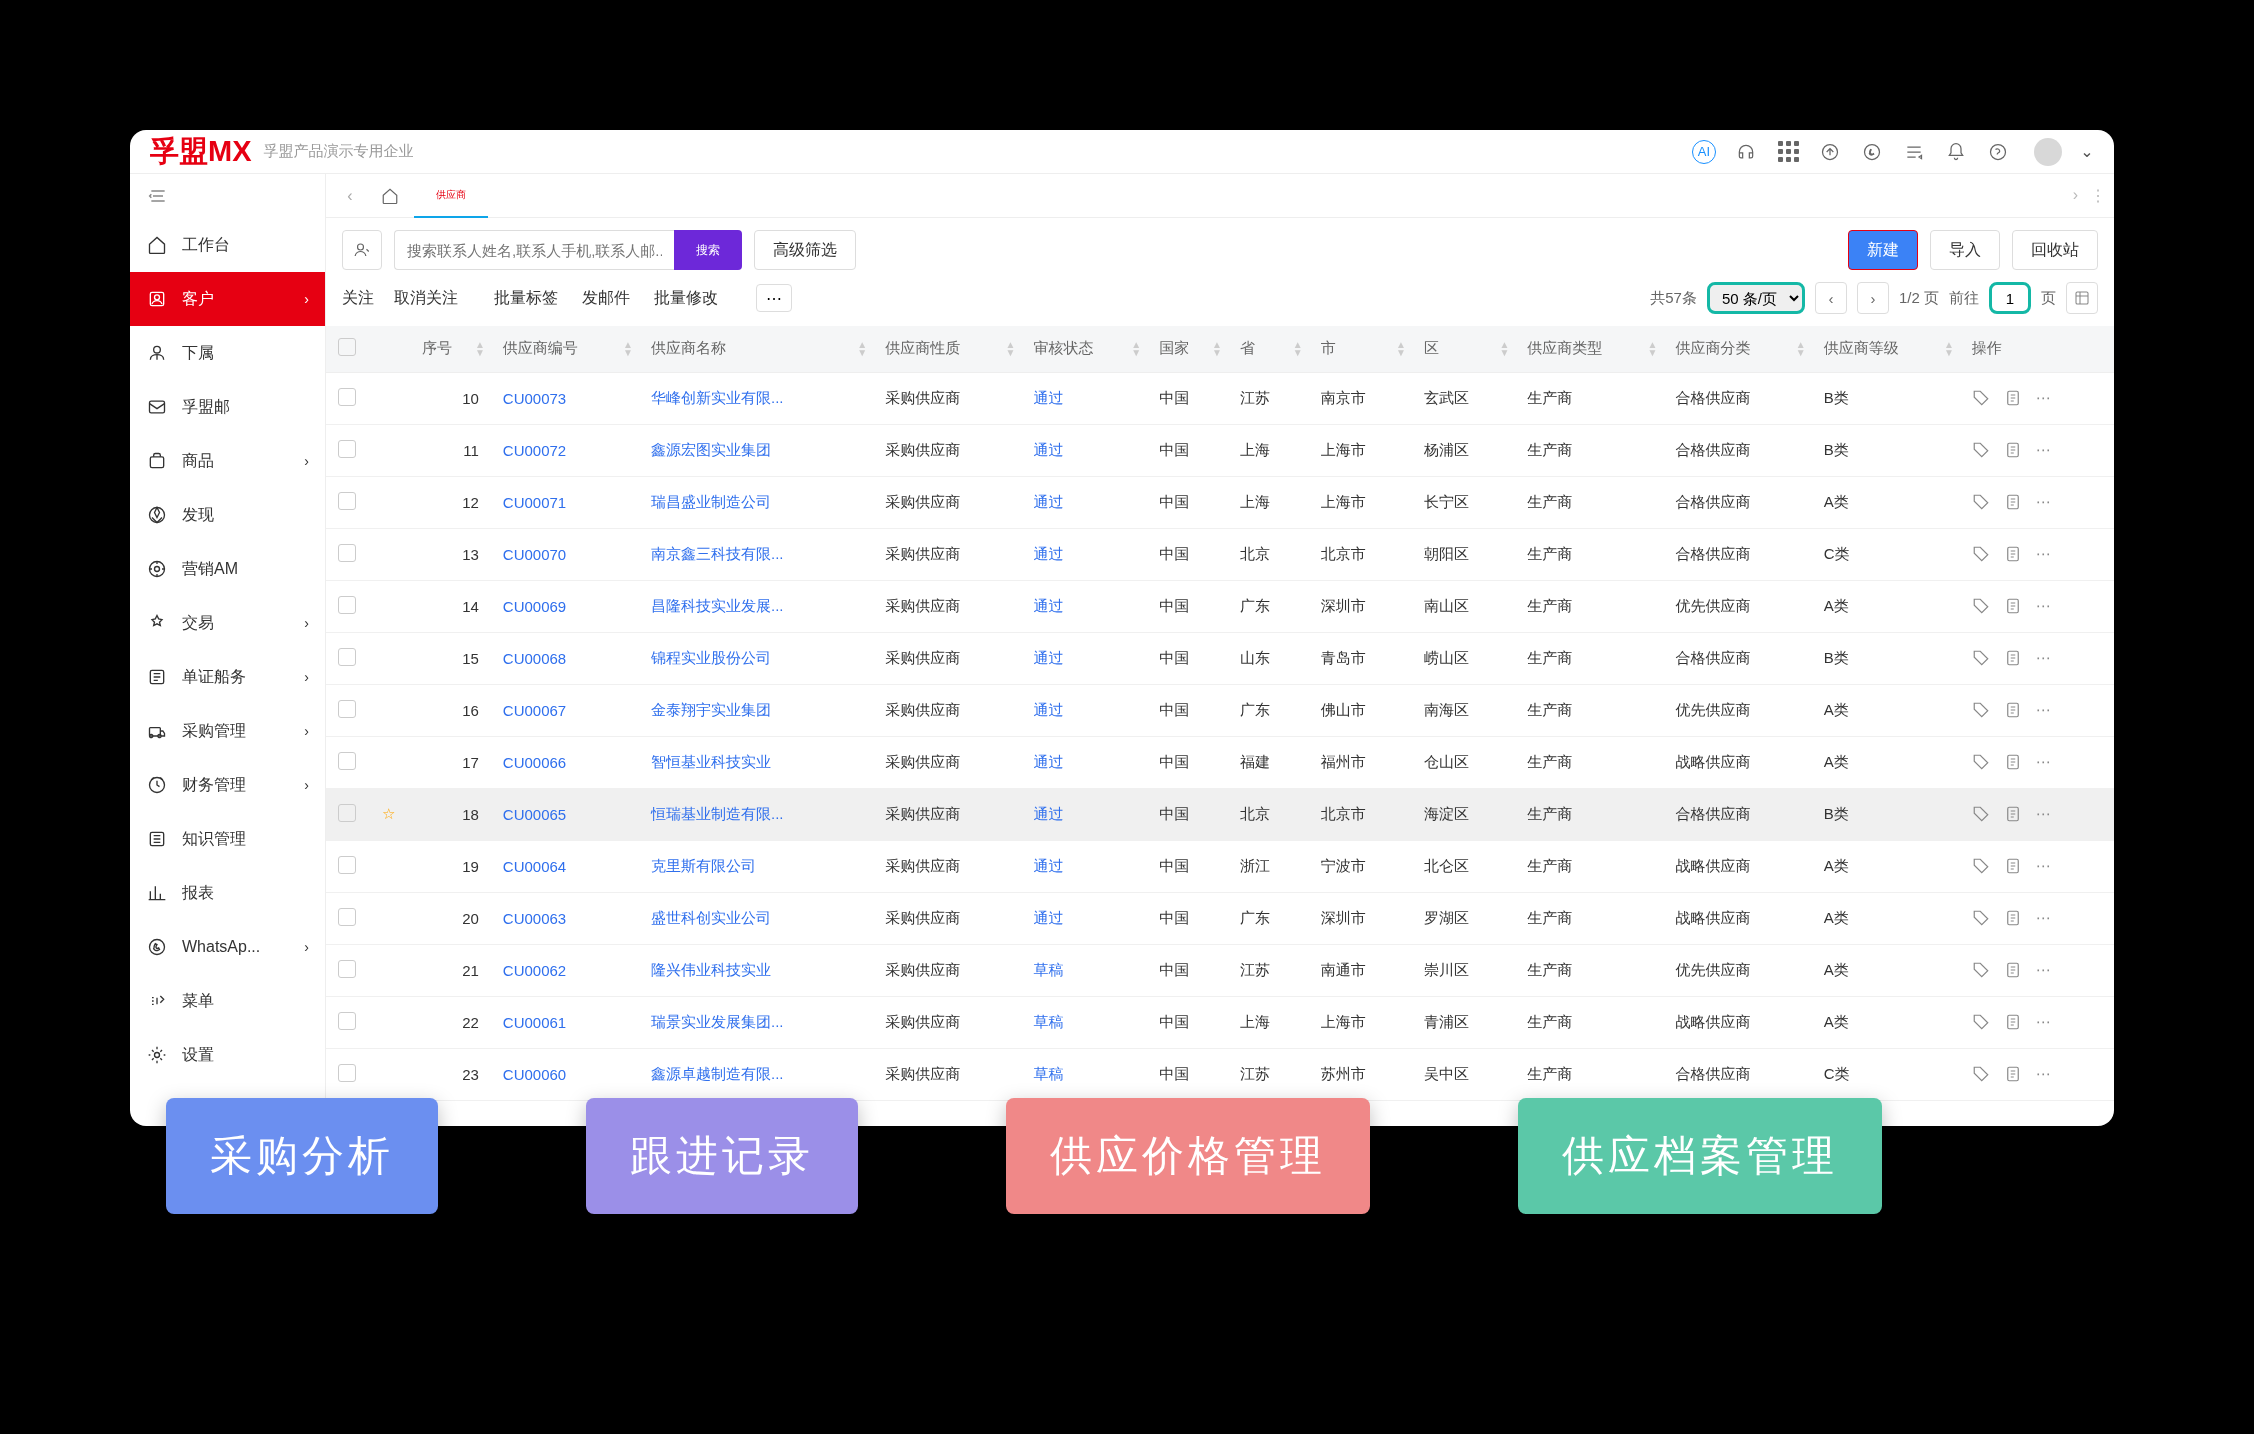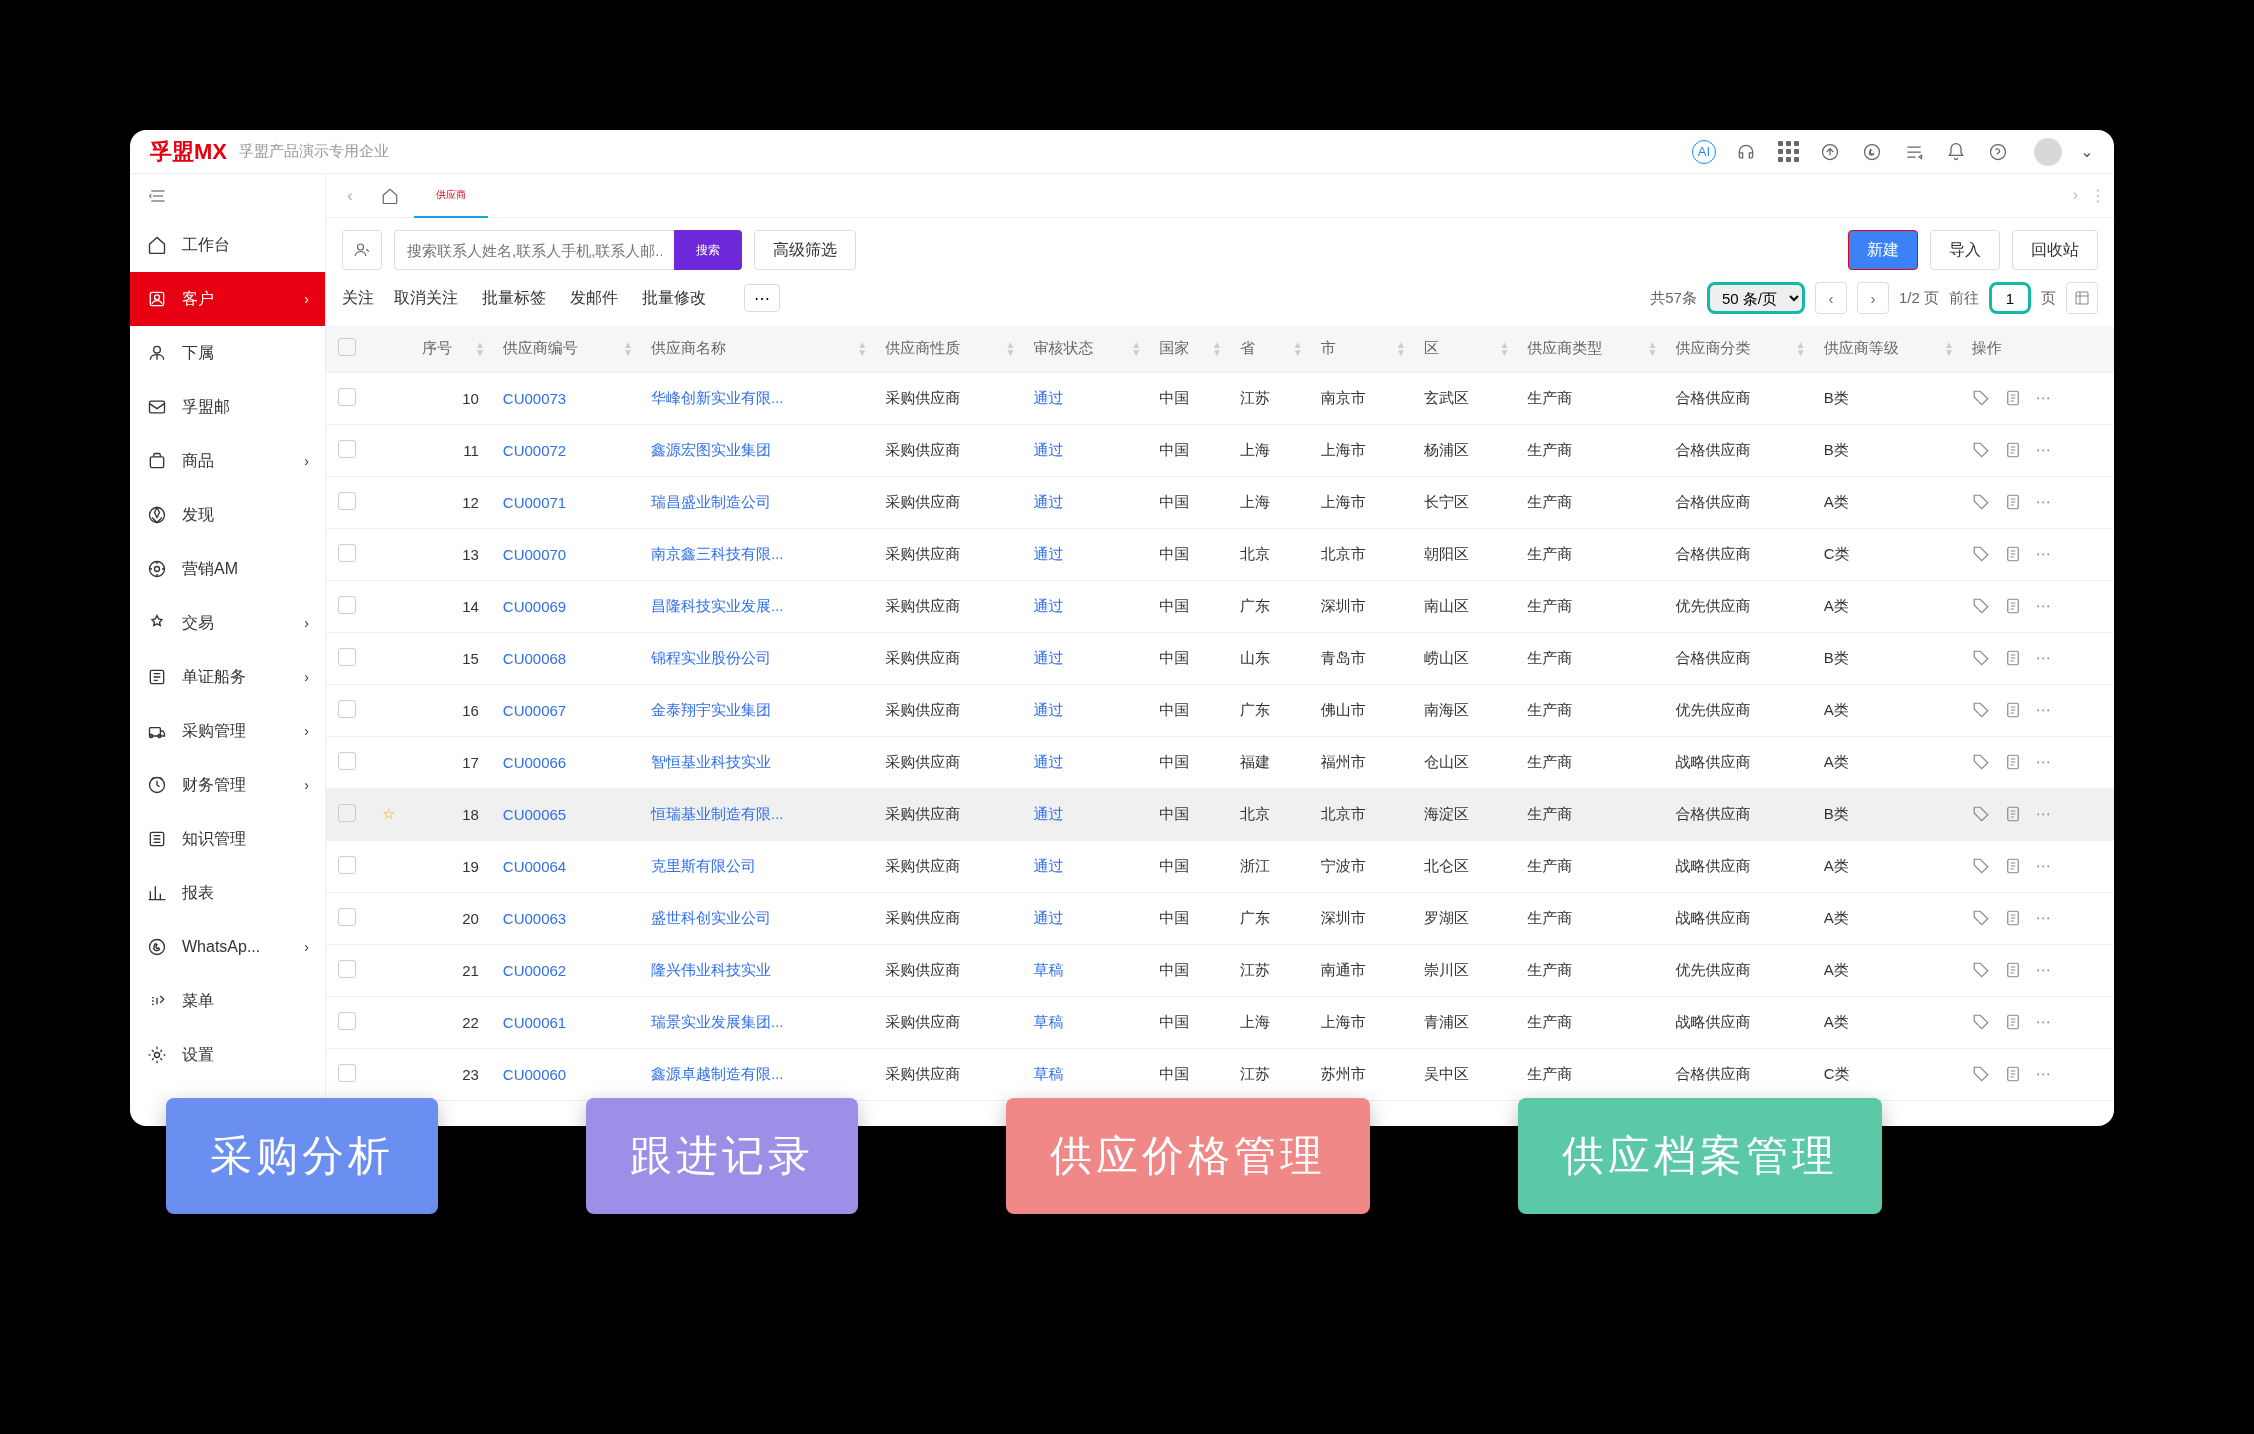--- a/index.html
+++ b/index.html
@@ -1,21 +1,21 @@
 <!DOCTYPE html>
 <html><head>
 <meta charset="utf-8">
 <style>
 *{margin:0;padding:0;box-sizing:border-box;font-family:-apple-system,BlinkMacSystemFont,"Segoe UI","PingFang SC","Microsoft YaHei",sans-serif}
 body{background:#000;width:2254px;height:1434px;position:relative}
 .app-window{position:absolute;left:130px;top:130px;width:1984px;height:996px;background:#fff;border-radius:16px;overflow:hidden;box-shadow:0 8px 40px rgba(0,0,0,.3);display:flex;flex-direction:column}
 
 .titlebar{height:44px;display:flex;align-items:center;padding:0 20px;border-bottom:1px solid #eee}
 .titlebar-left{display:flex;align-items:center;gap:12px}
-.brand-logo{color:#e60012;font-size:22px;font-weight:800;display:flex;align-items:center;gap:4px}
+.brand-logo{color:#e60012;font-size:29px;font-weight:800;display:flex;align-items:center;gap:4px}
 .brand-sub{color:#999;font-size:15px}
 .titlebar-right{margin-left:auto;display:flex;align-items:center;gap:18px}
 .tb-icon{width:24px;height:24px;display:flex;align-items:center;justify-content:center;color:#555;cursor:pointer}
 .tb-icon.ai{border:1.5px solid #1890ff;border-radius:50%;color:#1890ff;font-size:13px}
 .tb-icon svg{width:20px;height:20px;stroke:#666;fill:none;stroke-width:1.5}
 .tb-grid{display:grid;grid-template-columns:repeat(3,5px);grid-gap:3px}
 .tb-grid div{width:5px;height:5px;background:#666;border-radius:1px}
 .avatar{width:28px;height:28px;border-radius:50%;background:#d8d8d8;margin-left:6px}
 
 .main-area{flex:1;display:flex;overflow:hidden}
@@ -324,21 +324,21 @@
         </div>
         <button class="btn">高级筛选</button>
         <div style="margin-left:auto;display:flex;gap:12px">
           <button class="btn primary">新建</button>
           <button class="btn">导入</button>
           <button class="btn">回收站</button>
         </div>
       </div>
 
       <div class="actionbar">
-        <span id="acts"><span class="act-link" style="margin-right: 20px;">关注</span><span class="act-link" style="margin-right: 24px;">取消关注</span><span class="act-link" style="margin-right: 24px;">批量标签</span><span class="act-link" style="margin-right: 24px;">发邮件</span><span class="act-link" style="margin-right: 24px;">批量修改</span></span>
+        <span id="acts"><span class="act-link" style="margin-right: 20px;">关注</span><span class="act-link" style="margin-right: 36px;">取消关注</span><span class="act-link" style="margin-right: 24px;">批量标签</span><span class="act-link" style="margin-right: 24px;">发邮件</span><span class="act-link" style="margin-right: 24px;">批量修改</span></span>
         <div class="act-more">⋯</div>
         <div class="pager">
           <span>共57条</span>
           <select><option>50 条/页</option></select>
           <div class="pg-btn">‹</div>
           <div class="pg-btn">›</div>
           <span>1/2 页</span>
           <span>前往</span>
           <input value="1" style="">
           <span>页</span>

